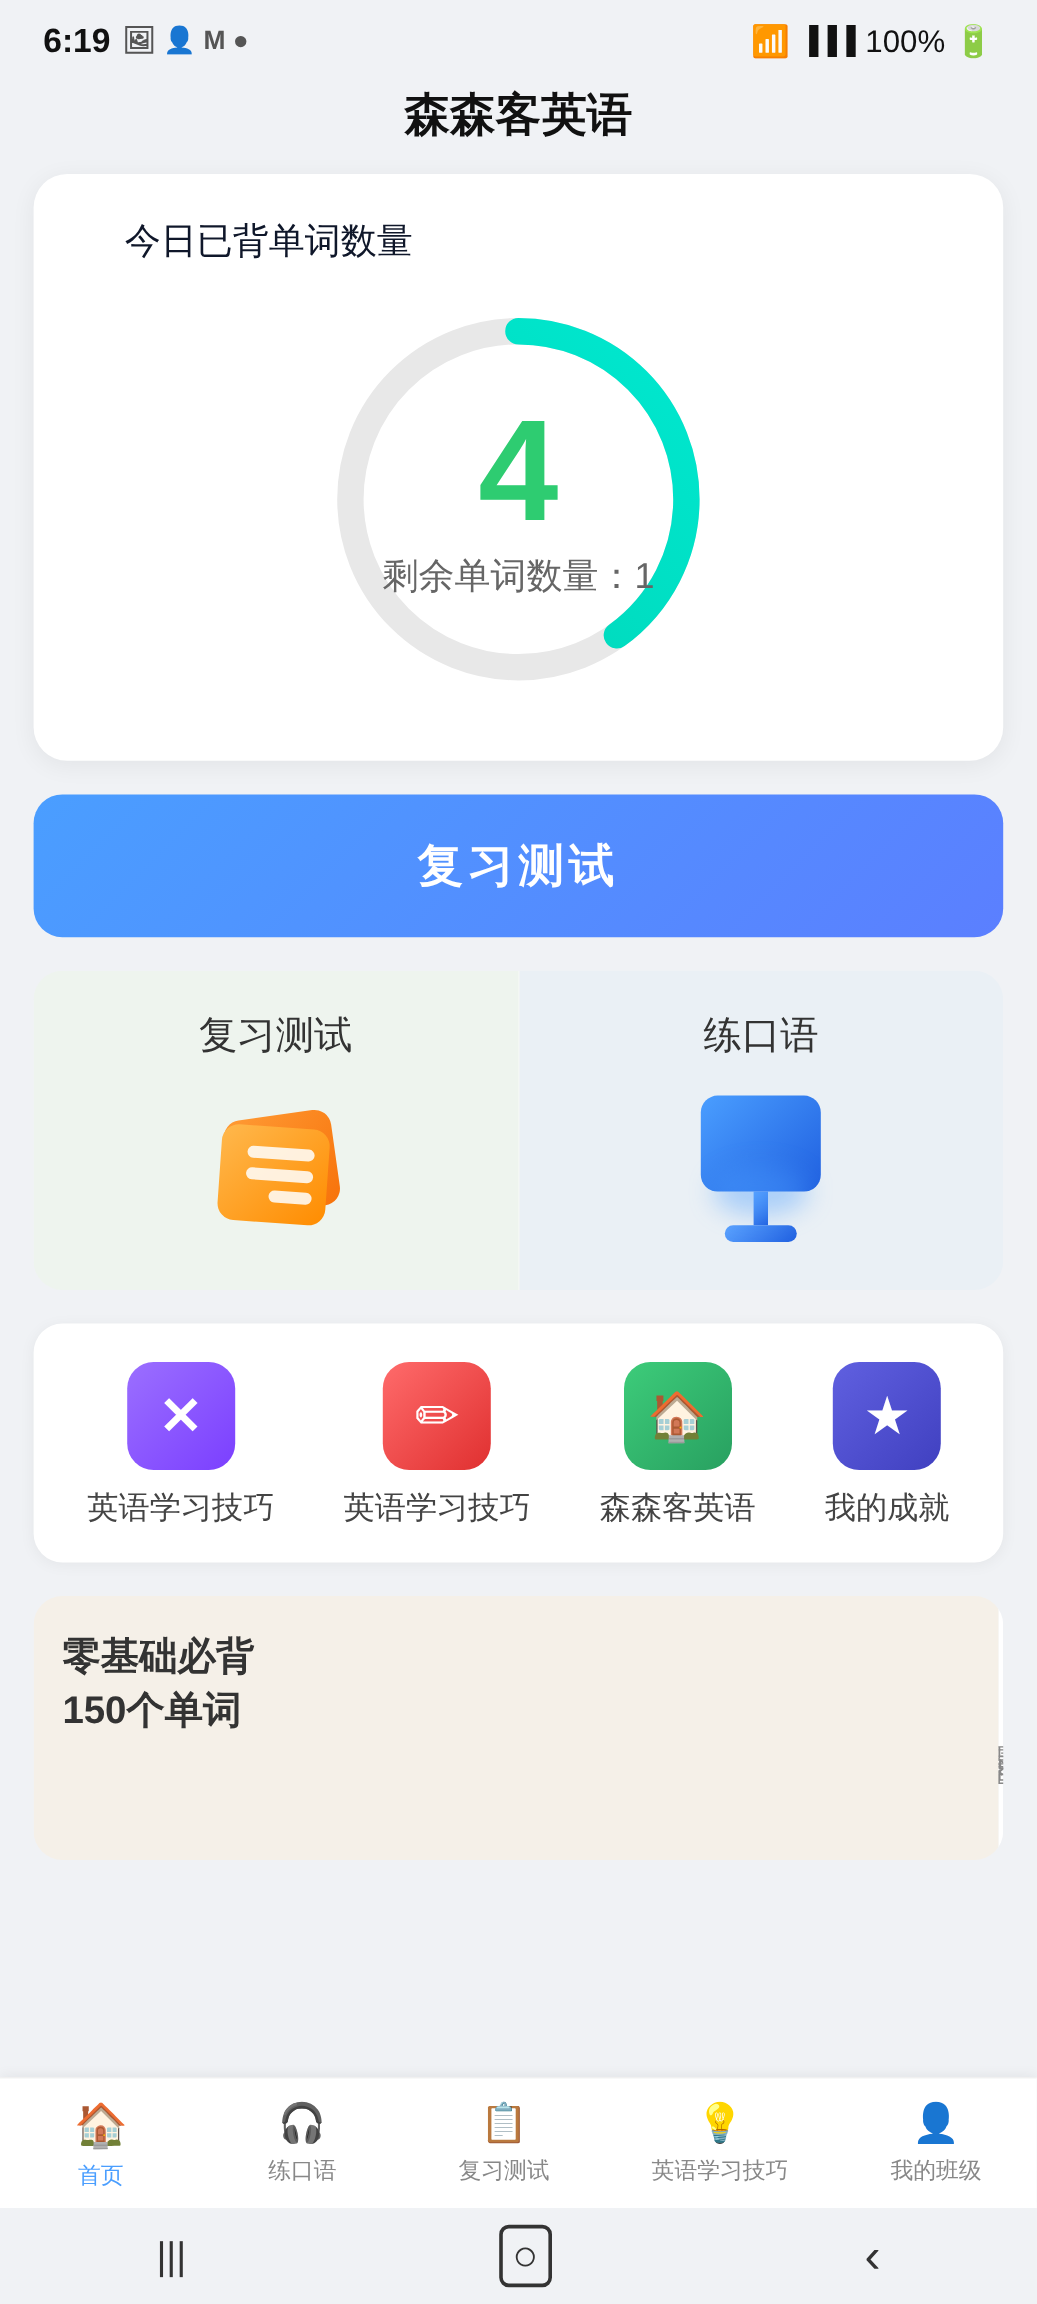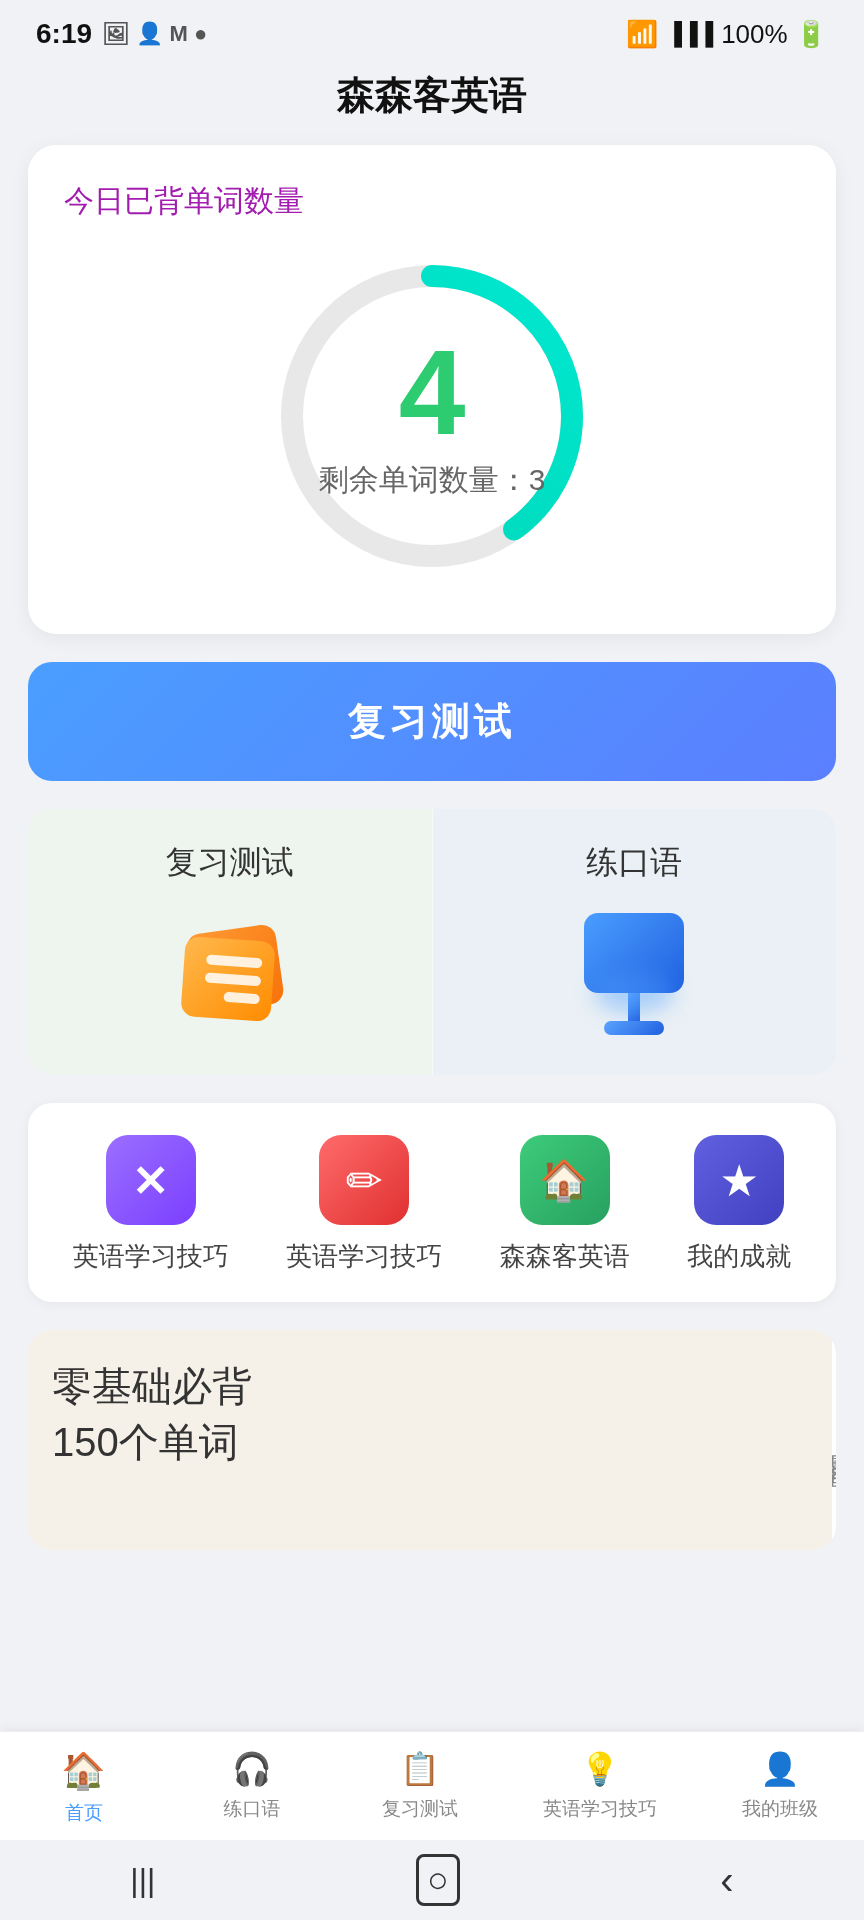--- a/index.html
+++ b/index.html
@@ -41,22 +41,23 @@
     
     .word-count-card {
       background: white;
       border-radius: 28px;
       padding: 36px 36px 48px;
       box-shadow: 0 4px 20px rgba(0,0,0,0.06);
       margin-bottom: 28px;
     }
     .card-label {
       font-size: 30px;
-      color: #a21caf;
+      color: #0f172a;
       margin-bottom: 24px;
+      margin-left: 40px;
     }
 
     
     .circle-container {
       display: flex;
       justify-content: center;
       align-items: center;
       position: relative;
       width: 340px;
       height: 340px;
@@ -296,23 +297,23 @@
       color: #888;
       letter-spacing: 4px;
     }
     .bottom-card-right {
       flex: 1;
       background: #f5f0e8;
       padding: 28px 24px;
       cursor: pointer;
     }
     .bottom-card-title {
-      font-size: 40px;
+      font-size: 32px;
       color: #333;
-      font-weight: 400;
+      font-weight: 700;
       line-height: 1.4;
     }
 
     
     .nav-bar {
       position: fixed;
       bottom: 80px;
       left: 0;
       width: 864px;
       background: white;
@@ -392,21 +393,21 @@
           <linearGradient id="progressGradient" x1="0%" y1="0%" x2="100%" y2="100%">
             <stop offset="0%" style="stop-color:#00d4b4;stop-opacity:1"></stop>
             <stop offset="100%" style="stop-color:#00e8d0;stop-opacity:1"></stop>
           </linearGradient>
         </defs>
         <circle class="circle-track" cx="170" cy="170" r="140"></circle>
         <circle class="circle-progress" cx="170" cy="170" r="140" style="stroke-dasharray: 879; stroke-dashoffset: 527;"></circle>
       </svg>
       <div class="circle-inner">
         <span class="circle-number">4</span>
-        <div class="circle-subtitle">剩余单词数量：3</div>
+        <div class="circle-subtitle">剩余单词数量：1</div>
       </div>
     </div>
   </div>
 
   <button class="start-button">复习测试</button>
 
   <div class="feature-row">
 
     <div class="feature-card">
       <div class="feature-card-label">复习测试</div>

